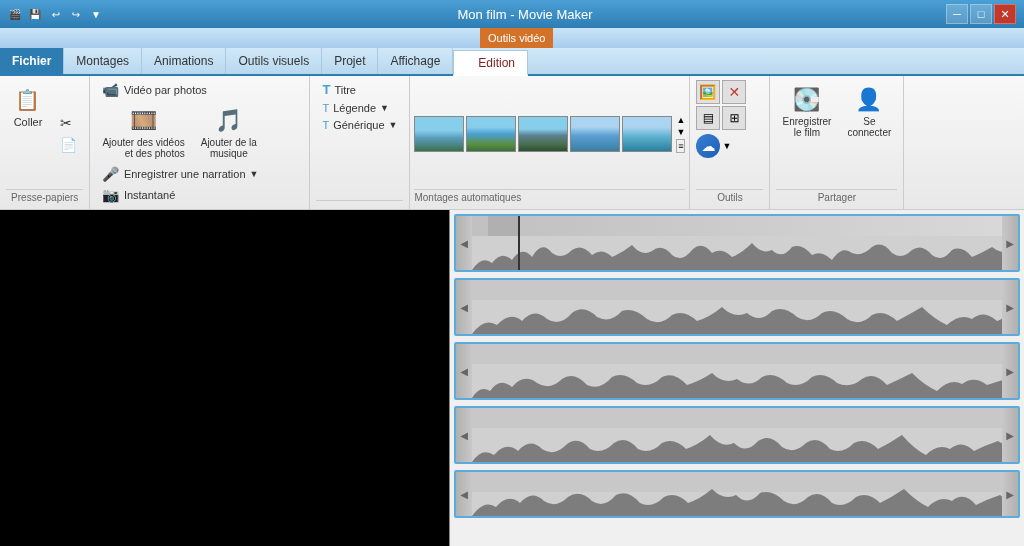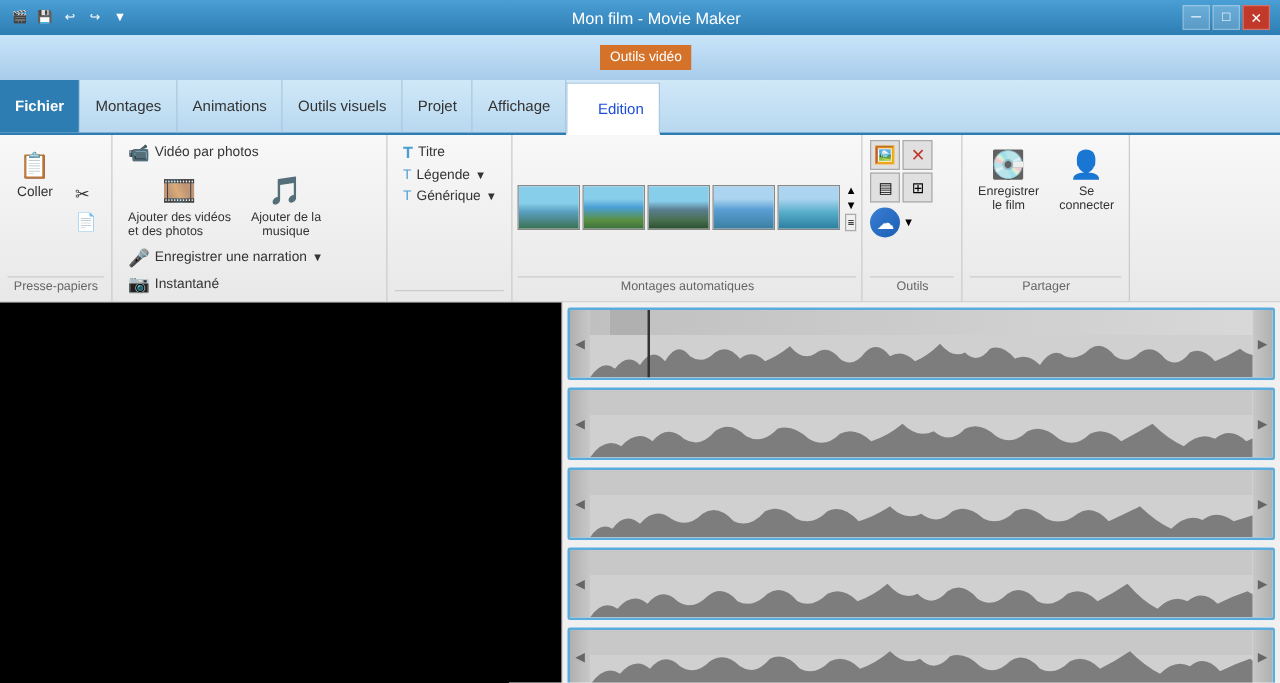--- a/index.html
+++ b/index.html
@@ -27,34 +27,34 @@
     
     .qa-icon { width: 16px; height: 16px; display: inline-flex; align-items: center; justify-content: center; font-size: 10px; color: white; }
 
     
     .ribbon-tabs {
       background: linear-gradient(to bottom, #d0e8f8, #b8d8ef);
       display: flex;
       align-items: flex-end;
       padding-left: 0;
       border-bottom: 2px solid #2d7db3;
-      height: 44px;
+      height: 28px;
     }
     .ribbon-tab {
       padding: 4px 12px;
       font-size: 12px;
       cursor: pointer;
       color: #333;
       height: 100%;
       display: flex;
       align-items: center;
       border-right: 1px solid #aac8e0;
     }
     .ribbon-tab:first-child { background: #2d7db3; color: white; font-weight: bold; border-radius: 0; }
-    .ribbon-tab.active { background: white; border-top: 1px solid #aac8e0; border-left: 1px solid #aac8e0; border-right: 1px solid #aac8e0; border-bottom: 2px solid white; margin-bottom: -2px; color: #1d4ed8; padding-left: 24px; }
+    .ribbon-tab.active { background: white; border-top: 1px solid #aac8e0; border-left: 1px solid #aac8e0; border-right: 1px solid #aac8e0; border-bottom: 2px solid white; margin-bottom: -2px; color: #7f1d1d; padding-left: 24px; }
 
     
     .ribbon {
       background: linear-gradient(to bottom, #f8f8f8, #e8e8e8);
       border-bottom: 1px solid #ccc;
       display: flex;
       align-items: stretch;
       min-height: 88px;
     }
     .ribbon-group {
@@ -131,21 +131,21 @@
       gap: 2px;
       flex: 1;
     }
     .thumb {
       width: 50px; height: 36px;
       border: 1px solid #888;
       overflow: hidden;
       display: flex; align-items: center; justify-content: center;
       background: #7aabcc;
     }
-    .thumbnails-label { font-size: 10px; color: #666; text-align: center; padding: 2px 0; border-top: 1px solid #ccc; margin-top: 2px; }
+    .thumbnails-label { font-size: 10px; color: #666; text-align: left; padding: 2px 0; border-top: 1px solid #ccc; margin-top: 2px; }
 
     
     .main-area {
       display: flex;
       height: calc(546px - 28px - 28px - 90px);
     }
 
     
     .preview-area {
       width: 450px;
@@ -259,21 +259,21 @@
   </div>
   <div class="title-bar-center">Mon film - Movie Maker</div>
   <div class="title-bar-controls">
     <div class="title-btn">─</div>
     <div class="title-btn">□</div>
     <div class="title-btn" style="background:#c0392b;">✕</div>
   </div>
 </div>
 
 <div style="display:flex; flex-direction:column;">
-  <div style="background: linear-gradient(to bottom, #c8e4f8, #a8ccec); height:36px; display:flex; align-items:center; padding-left: 480px;">
+  <div style="background: linear-gradient(to bottom, #c8e4f8, #a8ccec); height:20px; display:flex; align-items:center; padding-left: 480px;">
     <div class="outils-badge">Outils vidéo</div>
   </div>
   <div class="ribbon-tabs">
     <div class="ribbon-tab" style="background:#2d7db3; color:white; font-weight:bold;">
       <span>Fichier</span>
     </div>
     <div class="ribbon-tab">
       <span>Montages</span>
     </div>
     <div class="ribbon-tab">
@@ -316,21 +316,21 @@
 
   <div class="ribbon-group ajouter-group">
     <div class="ribbon-group-content" style="flex-direction:column; align-items:flex-start; gap:1px;">
       <div class="ribbon-btn-small">
         <span class="s-icon">📹</span>
         <span>Vidéo par photos</span>
       </div>
       <div style="display:flex; gap:4px; align-items:center;">
         <div class="ribbon-btn" style="min-width:50px;">
           <div class="btn-icon" style="font-size:22px;">🎞️</div>
-          <span style="font-size:10px; text-align:left; white-space:pre-line;">Ajouter des vidéos
+          <span style="font-size:10px; text-align:right; white-space:pre-line;">Ajouter des vidéos
 et des photos</span>
         </div>
         <div class="ribbon-btn" style="min-width:50px;">
           <div class="btn-icon" style="font-size:22px;">🎵</div>
           <span style="font-size:10px; text-align:center; white-space:pre-line;">Ajouter de la
 musique</span>
         </div>
       </div>
       <div class="ribbon-btn-small">
         <span class="s-icon">🎤</span>

